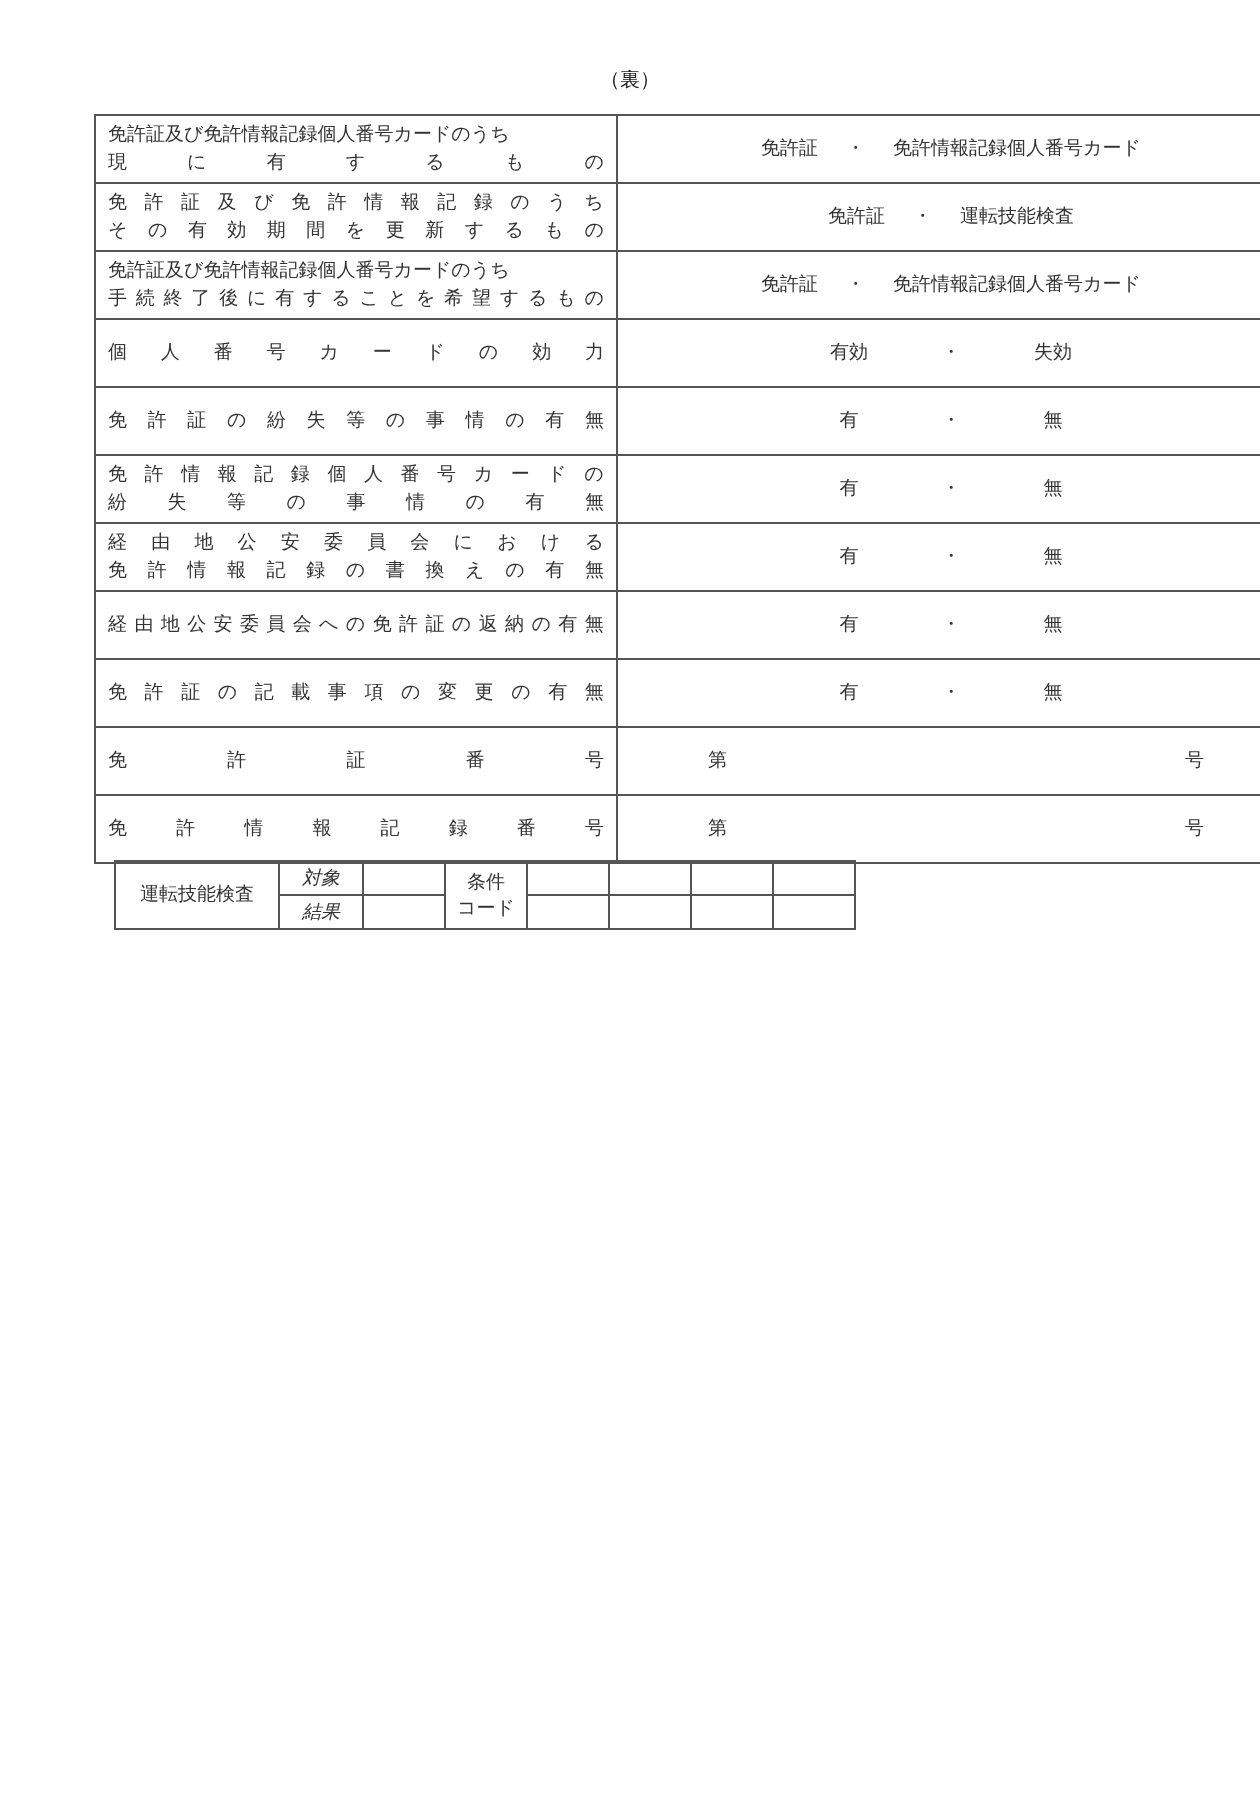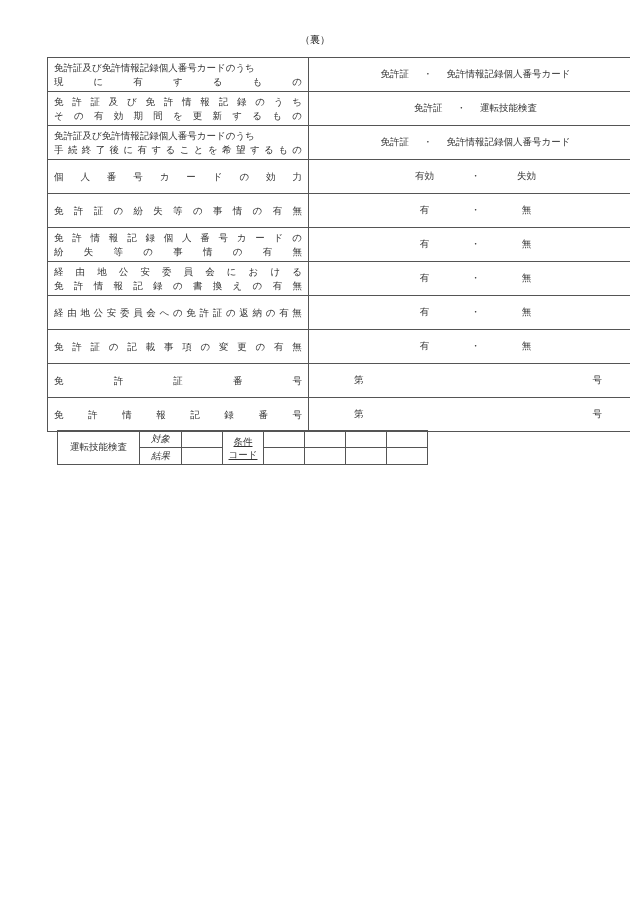--- a/index.html
+++ b/index.html
@@ -18,21 +18,21 @@
   .opts { display:flex; justify-content:center; align-items:center; }
   .opts .o { display:inline-block; }
   .opts .dot { display:inline-block; margin:0 14px; }
   .opts3 .o { width:60px; text-align:center; }
   .opts3 .dot { margin:0 16px; width:10px; text-align:center; }
   .num-row { display:flex; justify-content:space-between; padding:0 40px 0 45px; }
   .sub-table { position:absolute; left:57px; top:430px; border-collapse:collapse;
                table-layout:fixed; }
   .sub-table td { border:1px solid #555; font-size:9.5px; color:#333; text-align:center;
                   padding:0; height:16px; vertical-align:middle; }
-  .c1 { width:81px; } .c2 { width:41px;font-style:italic; } .c3 { width:40px; } .c4 { width:40px;text-decoration:underline; }
+  .c1 { width:81px; } .c2 { width:41px;font-style:italic; } .c3 { width:40px; } .c4 { width:40px; }
   .c5 { width:40px; } .c6 { width:40px; } .c7 { width:40px; } .c8 { width:40px; }
   .stack { line-height:13px; }
 </style>
 </head>
 <body>
 
 <div class="page-label">（裏）</div>
 
 <table class="main-table">
   <tbody id="main-body">

